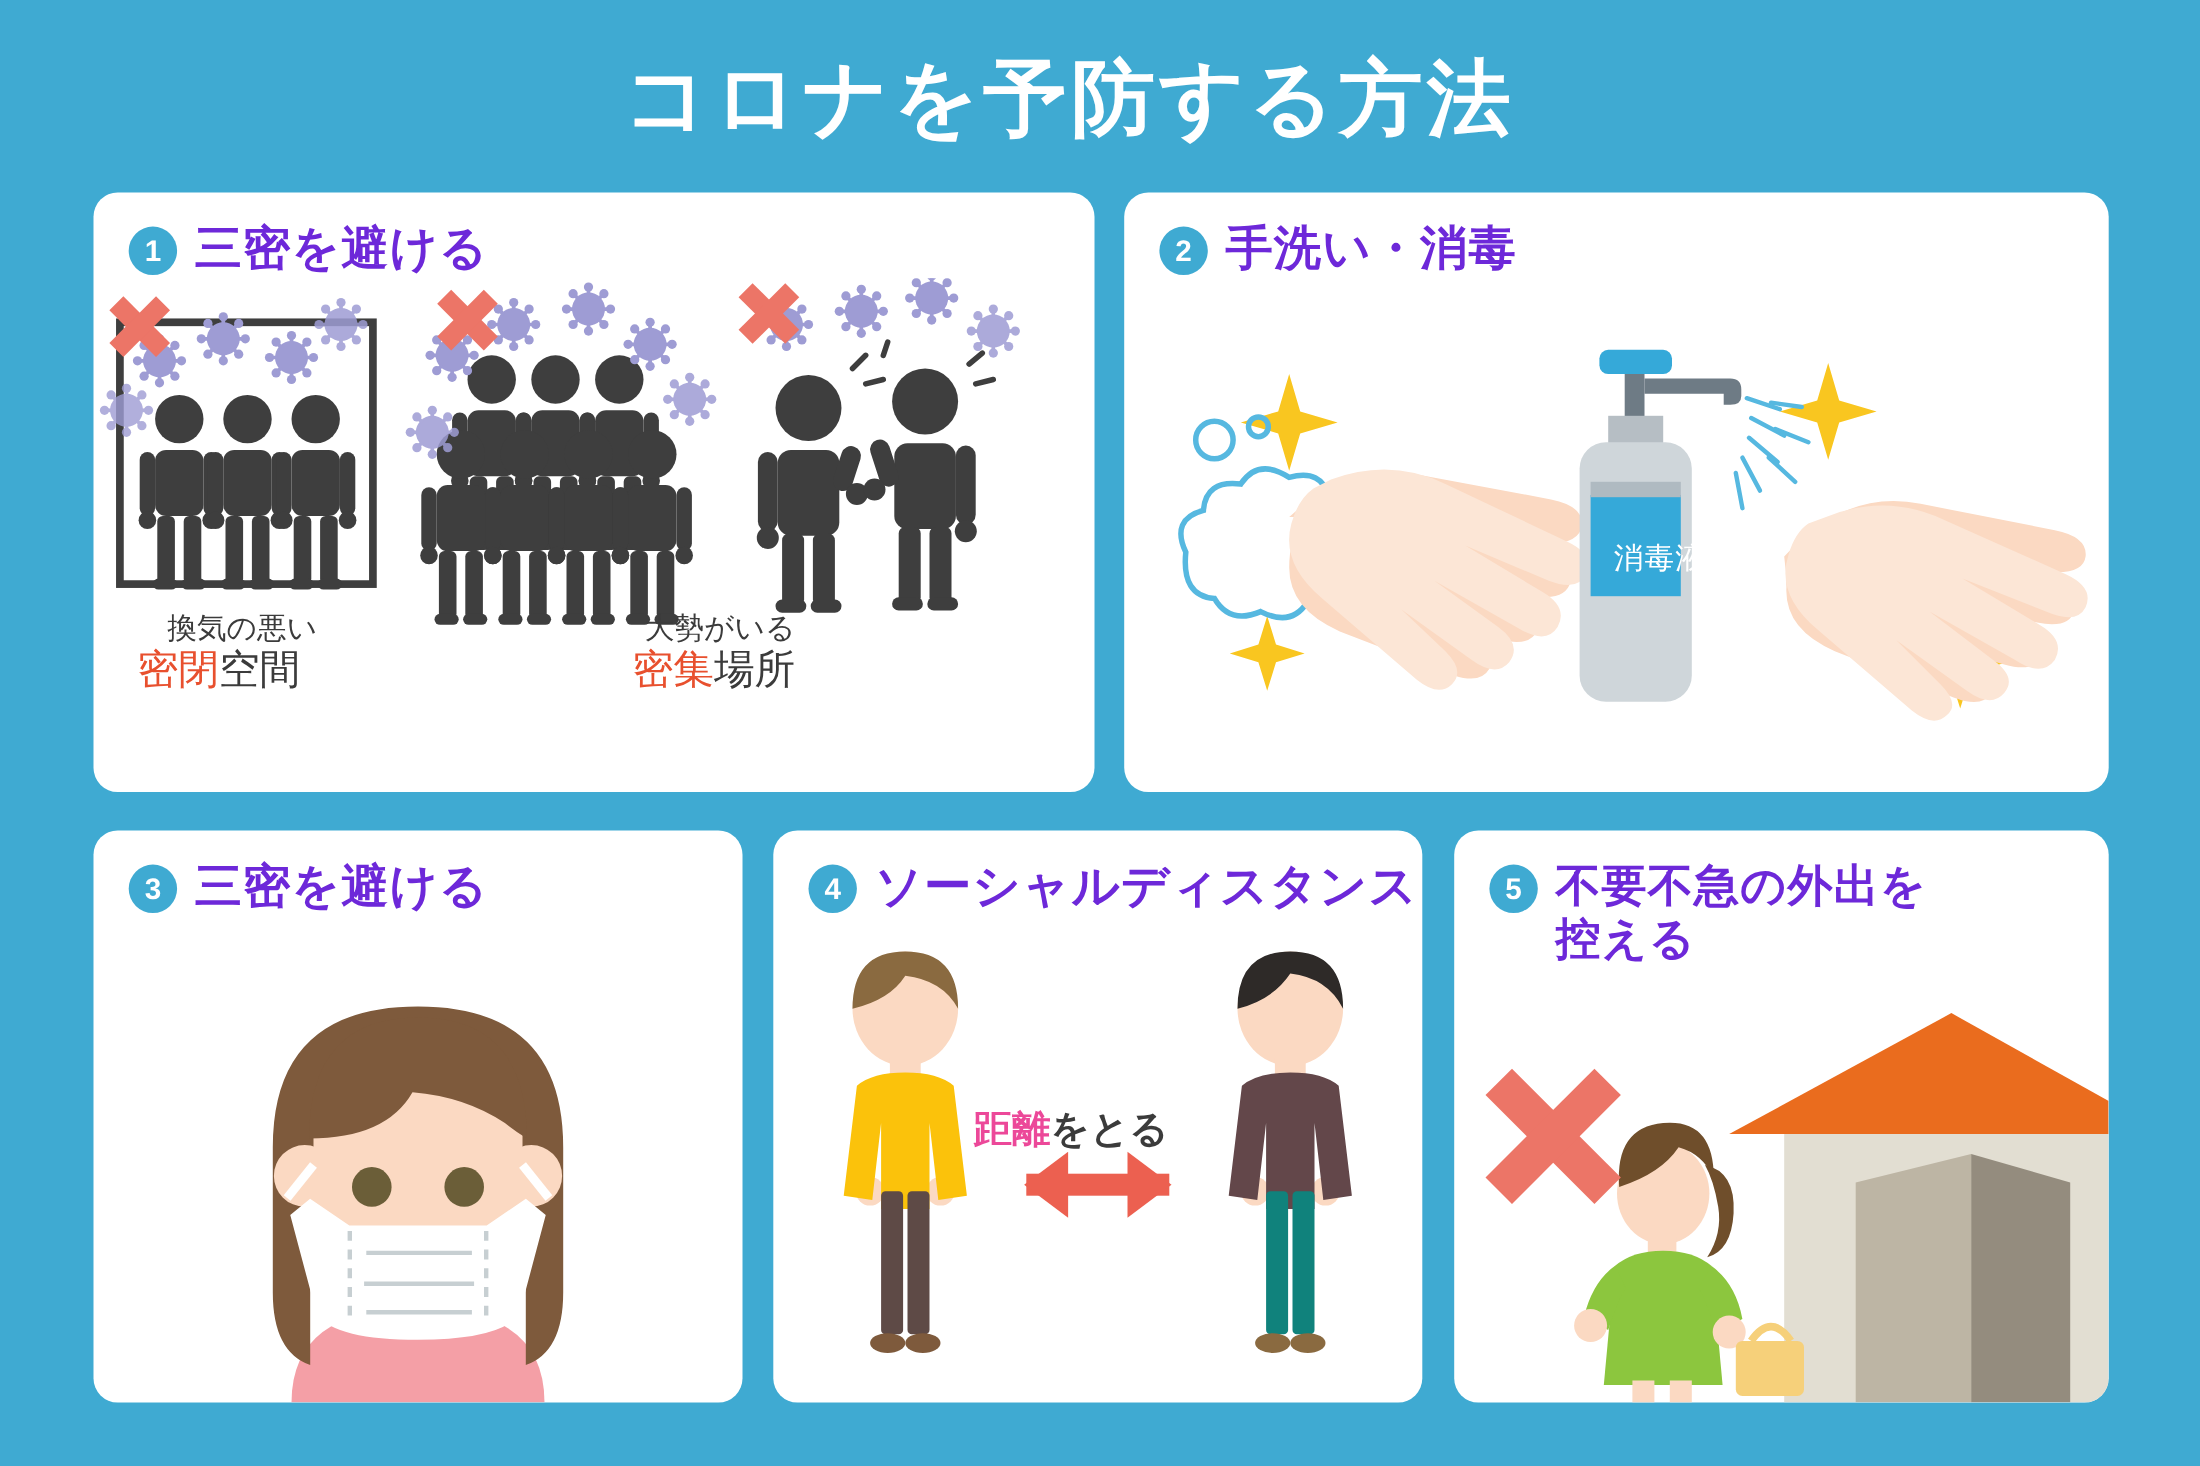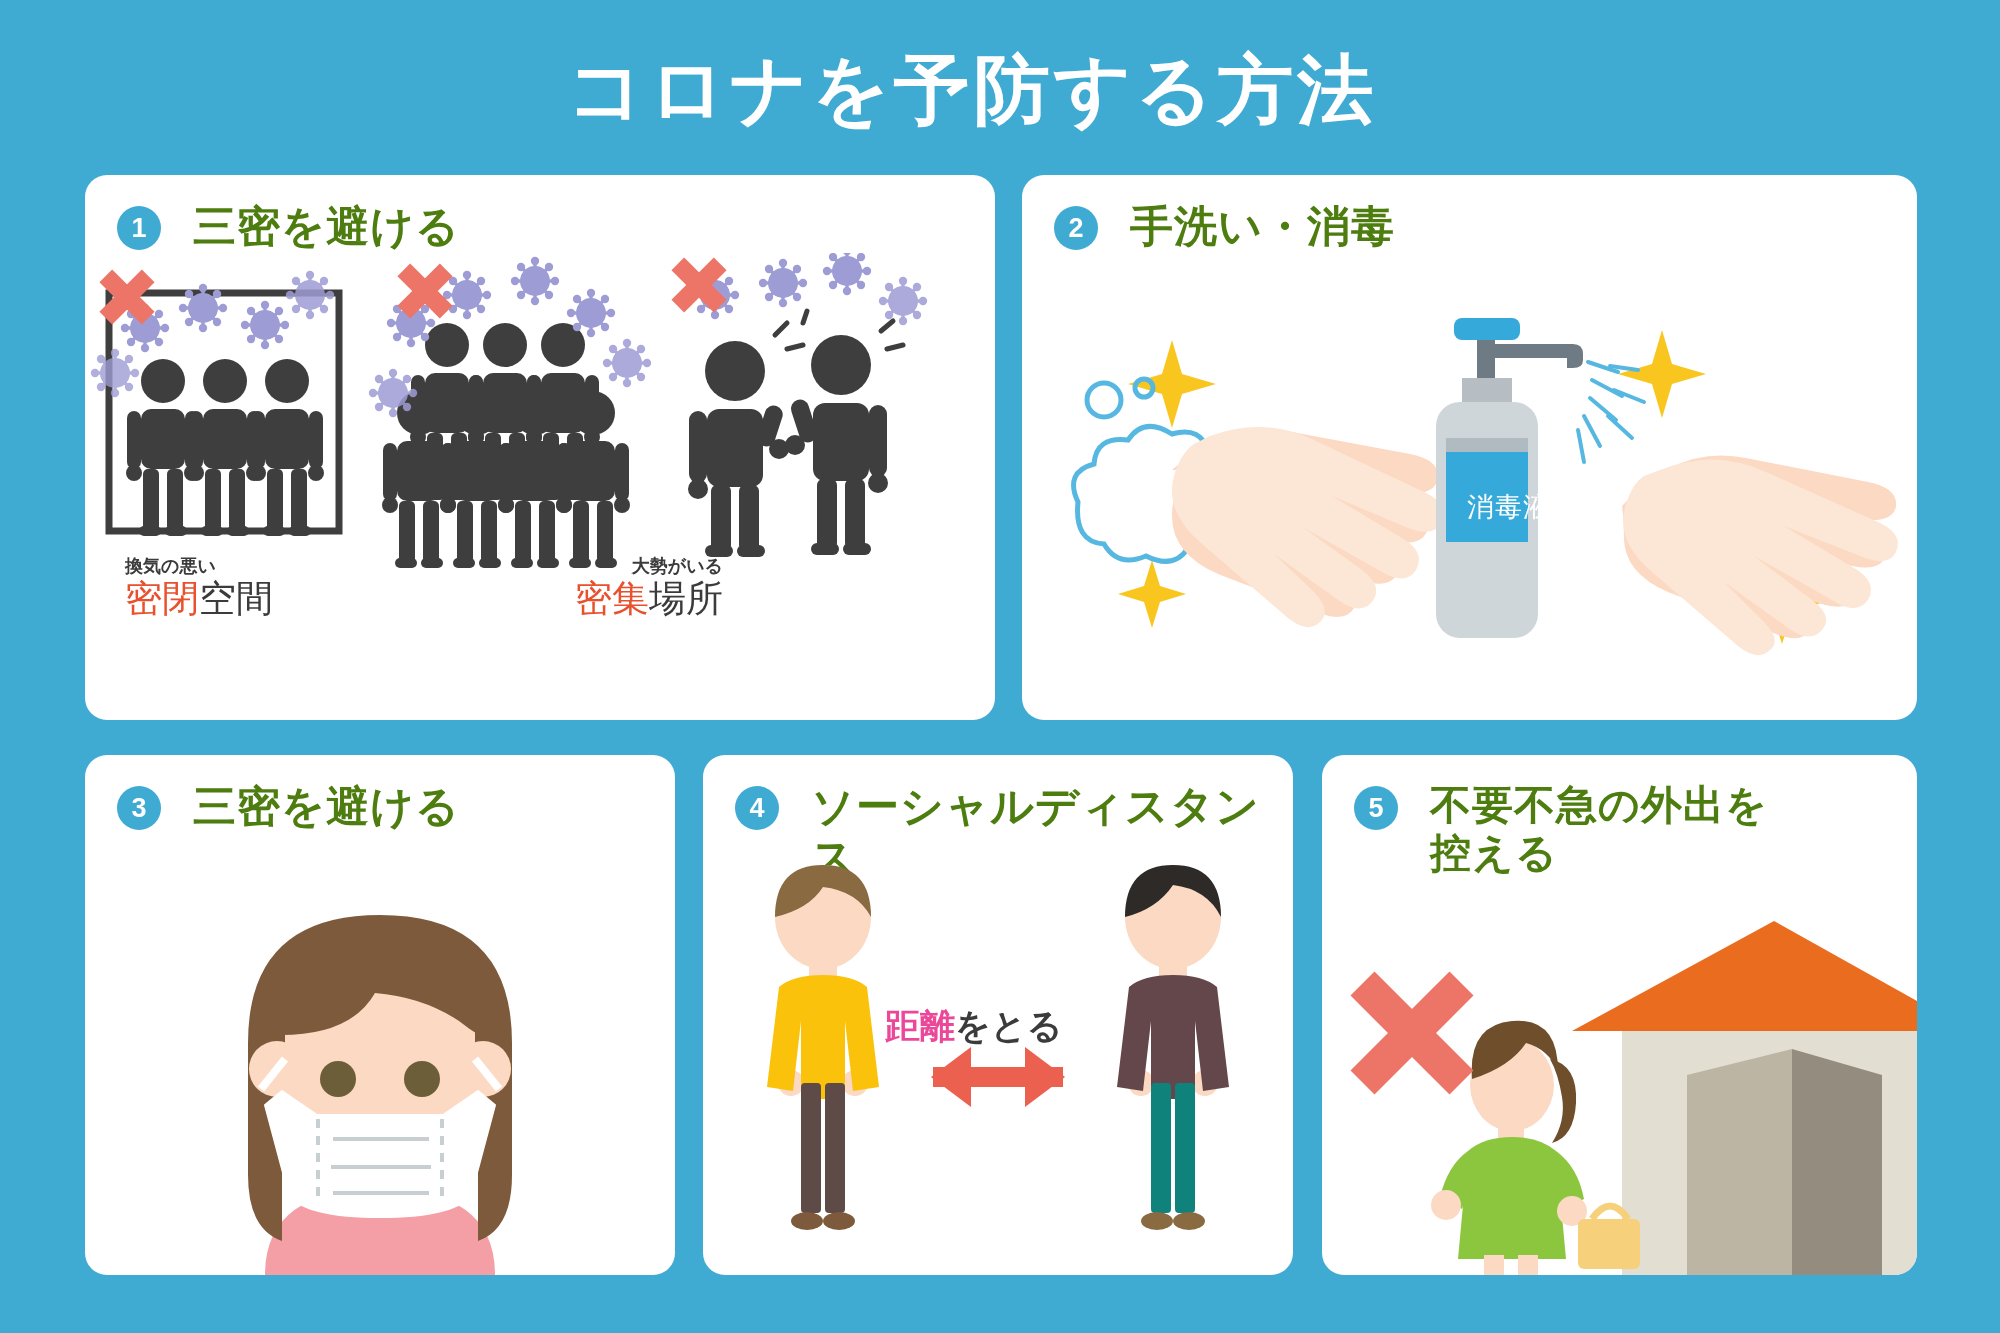--- a/index.html
+++ b/index.html
@@ -46,37 +46,37 @@
   }
   .num-badge{
     flex:0 0 auto;
     width:44px;height:44px;border-radius:50%;
     background:#3FAAD2;color:#ffffff;
     font-size:27px;font-weight:bold;
     display:flex;align-items:center;justify-content:center;
     margin-top:5px;
   }
   .card-title{
-    margin-left:32px;
-    color:#4d7c0f;
+    margin-left:16px;
+    color:#6d28d9;
     font-size:43px;
     font-weight:bold;
     line-height:1.18;
     letter-spacing:1px;
     white-space:pre-line;
   }
   #card5 .card-title{font-size:41px;}
 
   
   .c1-art{position:absolute;left:0;top:78px;width:910px;height:400px;}
   .c1-caption{
     position:absolute;width:300px;
     color:#3B3B3B;
   }
-  .c1-caption .sub{font-size:18px;line-height:1.1;font-weight:bold;}
+  .c1-caption .sub{font-size:27px;line-height:1.1;font-weight:normal;margin-left:27px;}
   .c1-caption .main{font-size:37px;font-weight:normal;line-height:1.12;margin-top:1px;}
   .c1-caption .main .hl{color:#E8502E;}
   #cap1{left:128px;top:582px;}
   #cap2{left:430px;top:582px;text-align:right;}
   #cap3{left:728px;top:582px;}
 
   
   .c2-art{position:absolute;left:0;top:95px;width:895px;height:430px;}
   .bottle-label{
     position:absolute;

